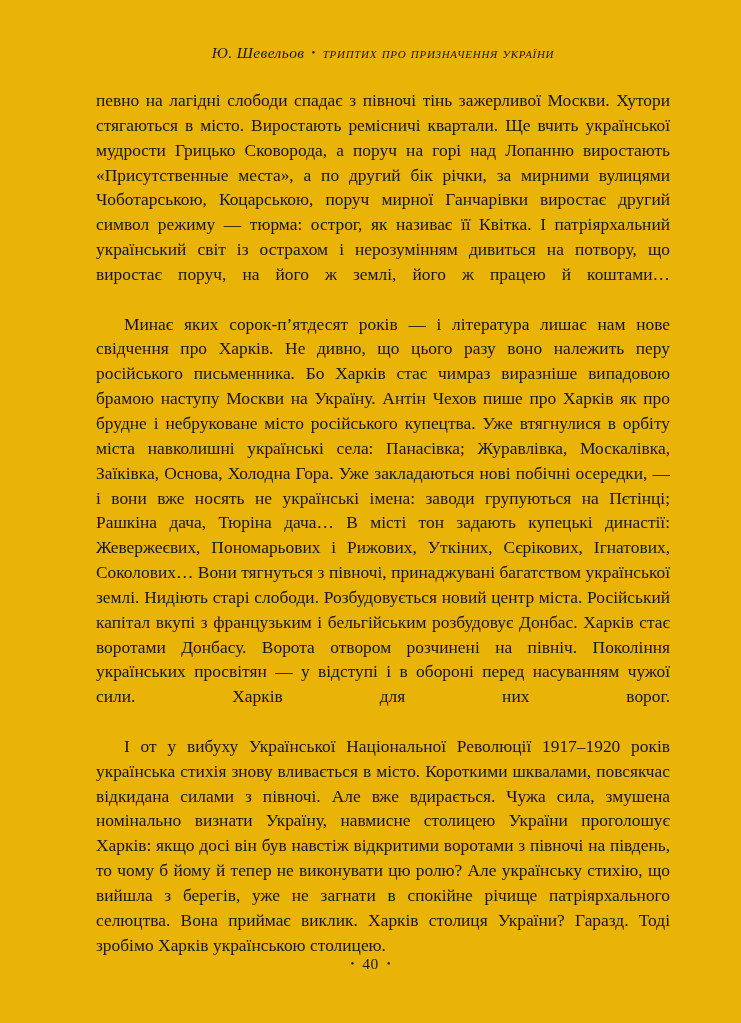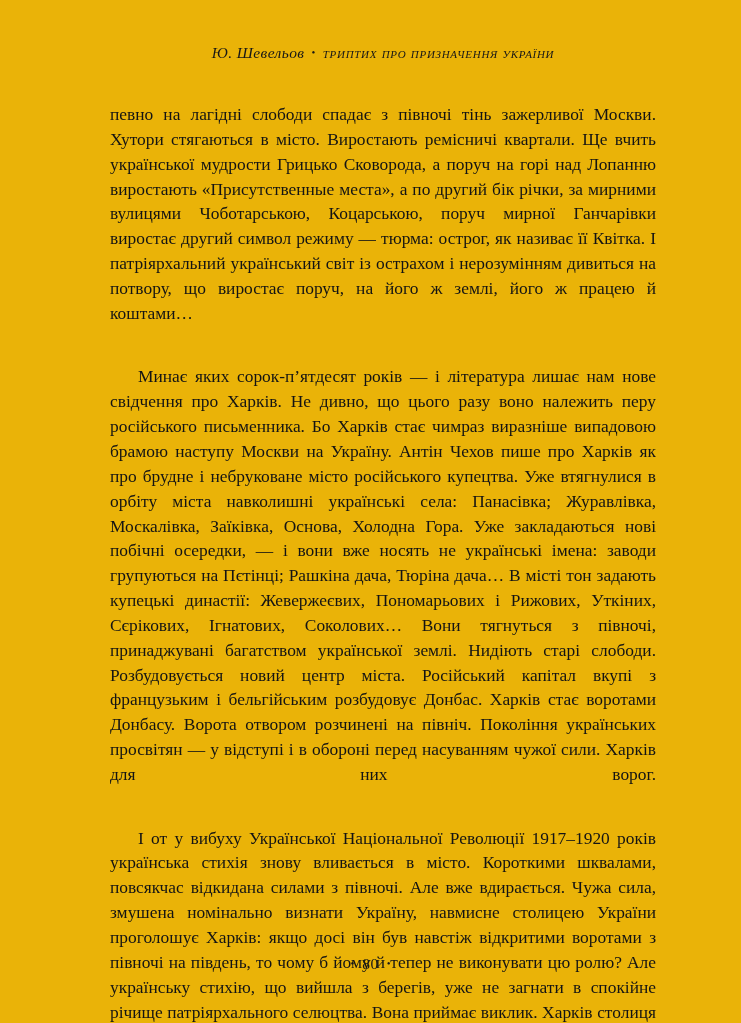--- a/index.html
+++ b/index.html
@@ -54,21 +54,21 @@
   }
 
   
   .textblock {
     position: absolute;
     left: 96px;
     top: 88px;
     width: 574px;
   }
   .para {
-    margin: 14px;
+    margin: 0;
     font-size: 17.4px;
     line-height: 24.85px;
     text-align: justify;
     text-justify: inter-word;
     text-indent: 28px;
     hyphens: manual;
     word-spacing: 0.1px;
   }
   .para.cont {
     text-indent: 0;
@@ -115,16 +115,16 @@
     </span>
   </div>
 
   <div class="textblock">
     <p class="para cont">певно на лагідні слободи спадає з півночі тінь зажерливої Москви. Хутори стягаються в місто. Виростають ремісничі квартали. Ще вчить української мудрости Грицько Сковорода, а поруч на горі над Лопанню виростають «Присутственные места», а по другий бік річки, за мирними вулицями Чоботарською, Коцарською, поруч мирної Ганчарівки виростає другий символ режиму — тюрма: острог, як називає її Квітка. І патріярхальний український світ із острахом і нерозумінням дивиться на потвору, що виростає поруч, на його ж землі, його ж працею й коштами…</p>
     <p class="para">Минає яких сорок-п’ятдесят років — і література лишає нам нове свідчення про Харків. Не дивно, що цього разу воно належить перу російського письменника. Бо Харків стає чимраз виразніше випадовою брамою наступу Москви на Україну. Антін Чехов пише про Харків як про брудне і небруковане місто російського купецтва. Уже втягнулися в орбіту міста навколишні українські села: Панасівка; Журавлівка, Москалівка, Заїківка, Основа, Холодна Гора. Уже закладаються нові побічні осередки, — і вони вже носять не українські імена: заводи групуються на Пєтінці; Рашкіна дача, Тюріна дача… В місті тон задають купецькі династії: Жевержеєвих, Пономарьових і Рижових, Уткіних, Сєрікових, Ігнатових, Соколових… Вони тягнуться з півночі, принаджувані багатством української землі. Нидіють старі слободи. Розбудовується новий центр міста. Російський капітал вкупі з французьким і бельгійським розбудовує Донбас. Харків стає воротами Донбасу. Ворота отвором розчинені на північ. Покоління українських просвітян — у відступі і в обороні перед насуванням чужої сили. Харків для них ворог.</p>
     <p class="para full-last">І от у вибуху Української Національної Революції 1917–1920 років українська стихія знову вливається в місто. Короткими шквалами, повсякчас відкидана силами з півночі. Але вже вдирається. Чужа сила, змушена номінально визнати Україну, навмисне столицею України проголошує Харків: якщо досі він був навстіж відкритими воротами з півночі на південь, то чому б йому й тепер не виконувати цю ролю? Але українську стихію, що вийшла з берегів, уже не загнати в спокійне річище патріярхального селюцтва. Вона приймає виклик. Харків столиця України? Гаразд. Тоді зробімо Харків українською столицею.</p>
   </div>
 
   <div class="folio">
-    <span class="dot">•</span><span class="num">80</span><span class="dot">•</span>
+    <span class="dot">•</span><span class="num">40</span><span class="dot">•</span>
   </div>
 
 </div>
 
 </body></html>

